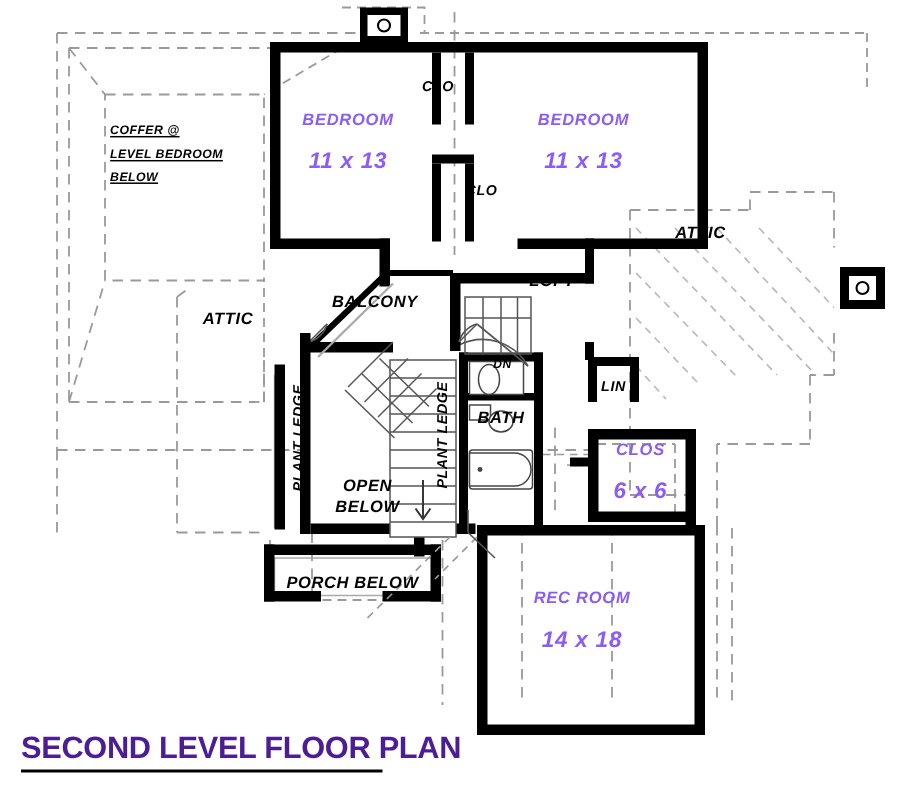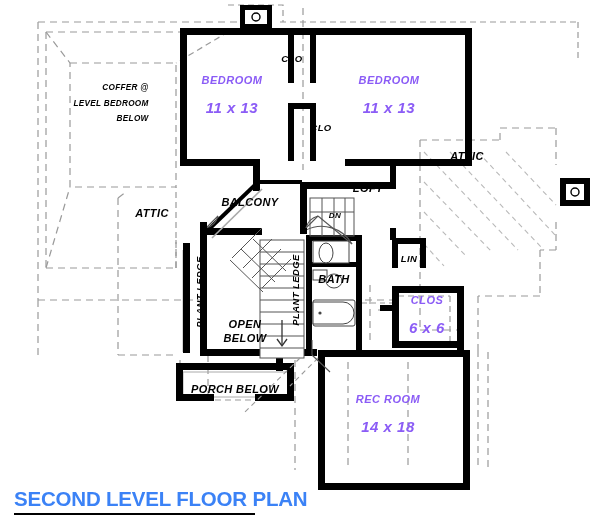--- a/index.html
+++ b/index.html
@@ -37,20 +37,21 @@
     transform: translate(-50%, -50%);
   }
   .lbl.room {
     font-size: 11px;
   }
   .lbl.small {
     font-size: 9.5px;
   }
   .lbl.tiny {
     font-size: 8px;
+    margin-top: 28px;
   }
   .lbl.vert {
     transform: translate(-50%, -50%) rotate(-90deg);
   }
   .roomblock {
     position: absolute;
     transform: translate(-50%, -50%);
     text-align: center;
     white-space: nowrap;
     color: #8b5cf6;
@@ -63,42 +64,43 @@
     letter-spacing: 0.5px;
   }
   .roomblock .dm {
     font-size: 15px;
     letter-spacing: 0.5px;
     margin-top: 13px;
   }
   .coffer-block {
     position: absolute;
     transform: translate(-50%, -50%);
-    text-align: right;
+    text-align: left;
     color: #000;
     font-family: "Liberation Sans", sans-serif;
     font-style: italic;
     font-weight: bold;
     font-size: 8.2px;
     line-height: 1.9;
     letter-spacing: 0.3px;
     white-space: nowrap;
+    text-decoration: underline;
   }
   #title-wrap {
     position: absolute;
     left: 14px;
     top: 487px;
     width: 260px;
   }
   #plan-title {
     font-family: "Liberation Sans", sans-serif;
     font-weight: bold;
     font-size: 20.5px;
     letter-spacing: -0.2px;
-    color: #3b82f6;
+    color: #4c1d95;
     white-space: nowrap;
   }
   #title-rule {
     margin-top: 2px;
     height: 2px;
     background: #000000;
     width: 241px;
   }
 </style>
 </head>

